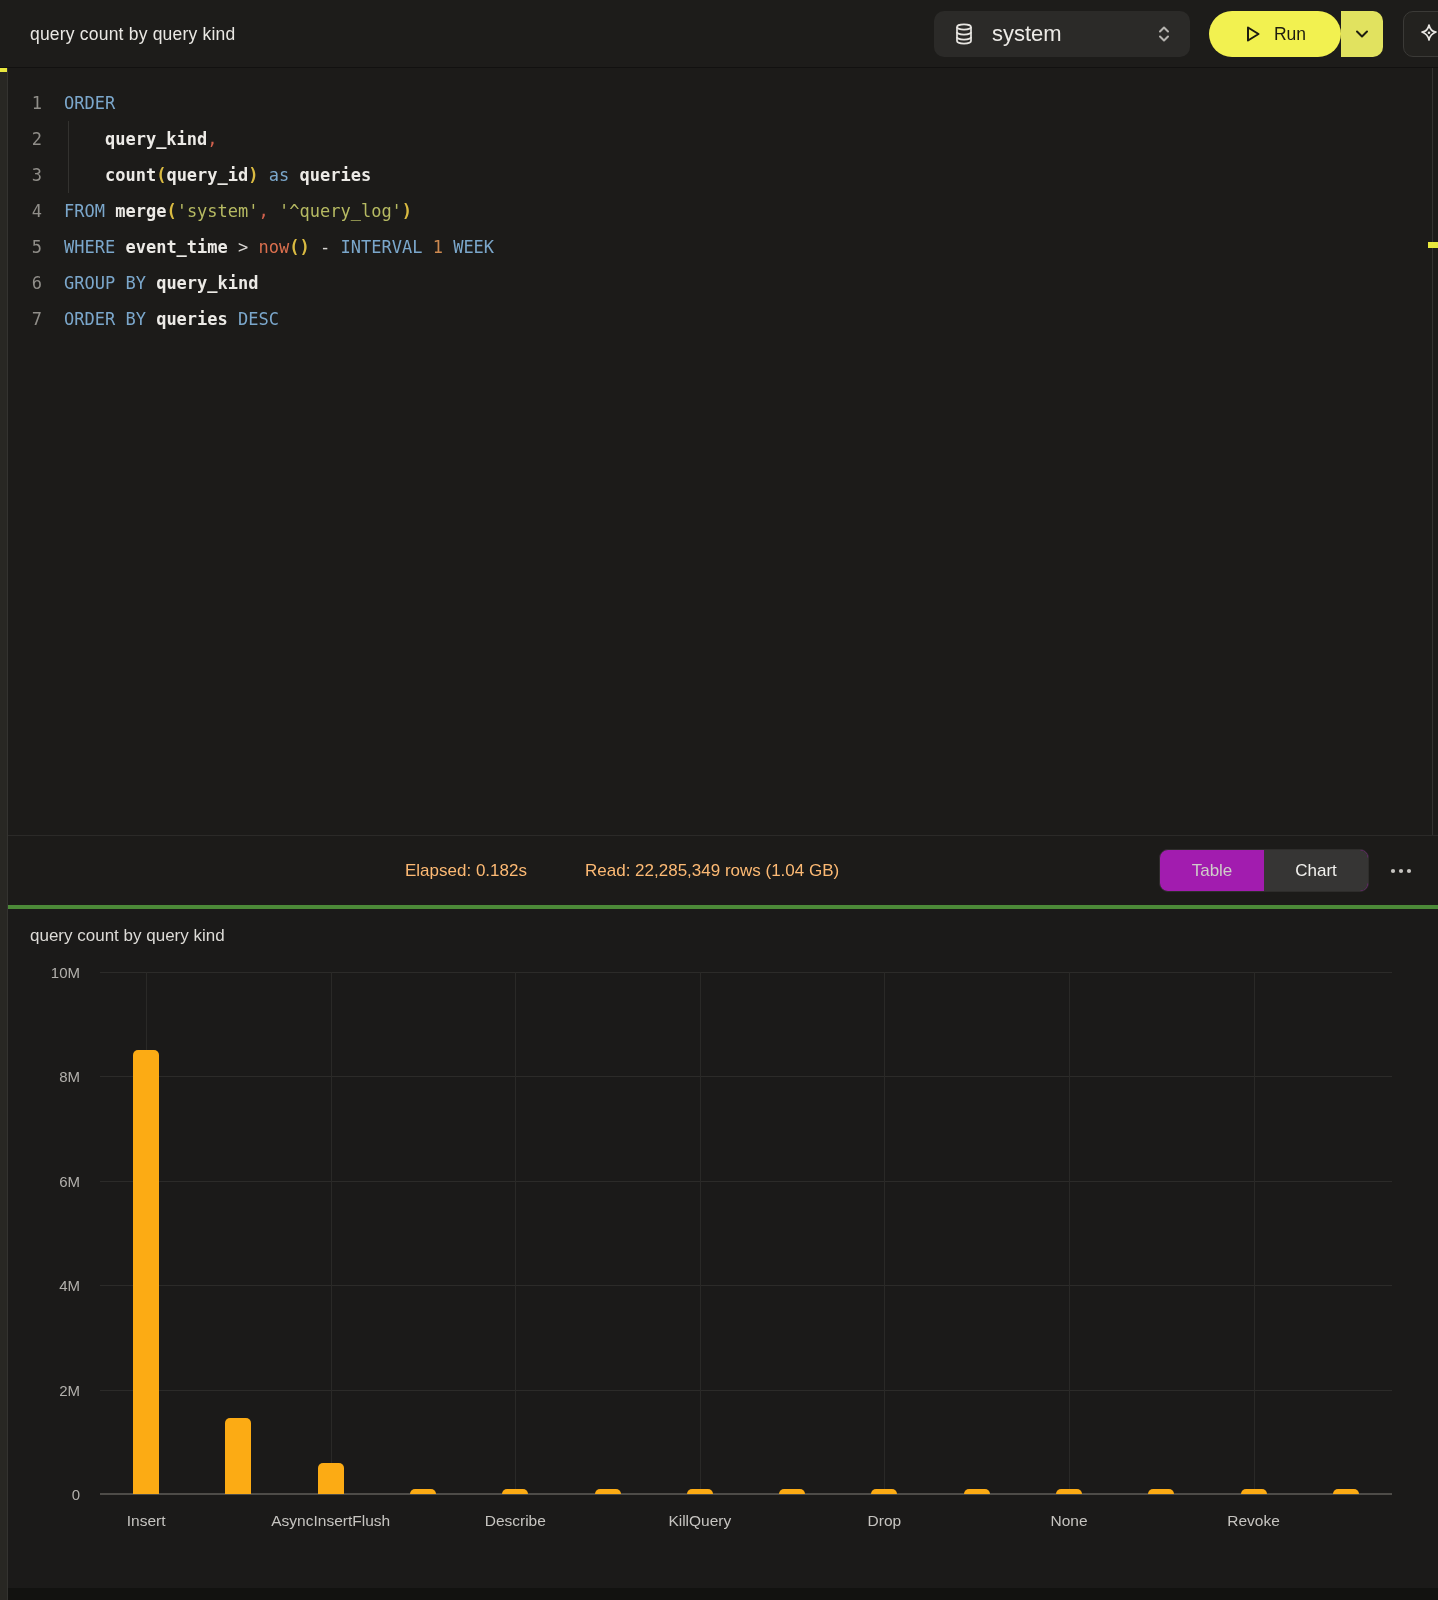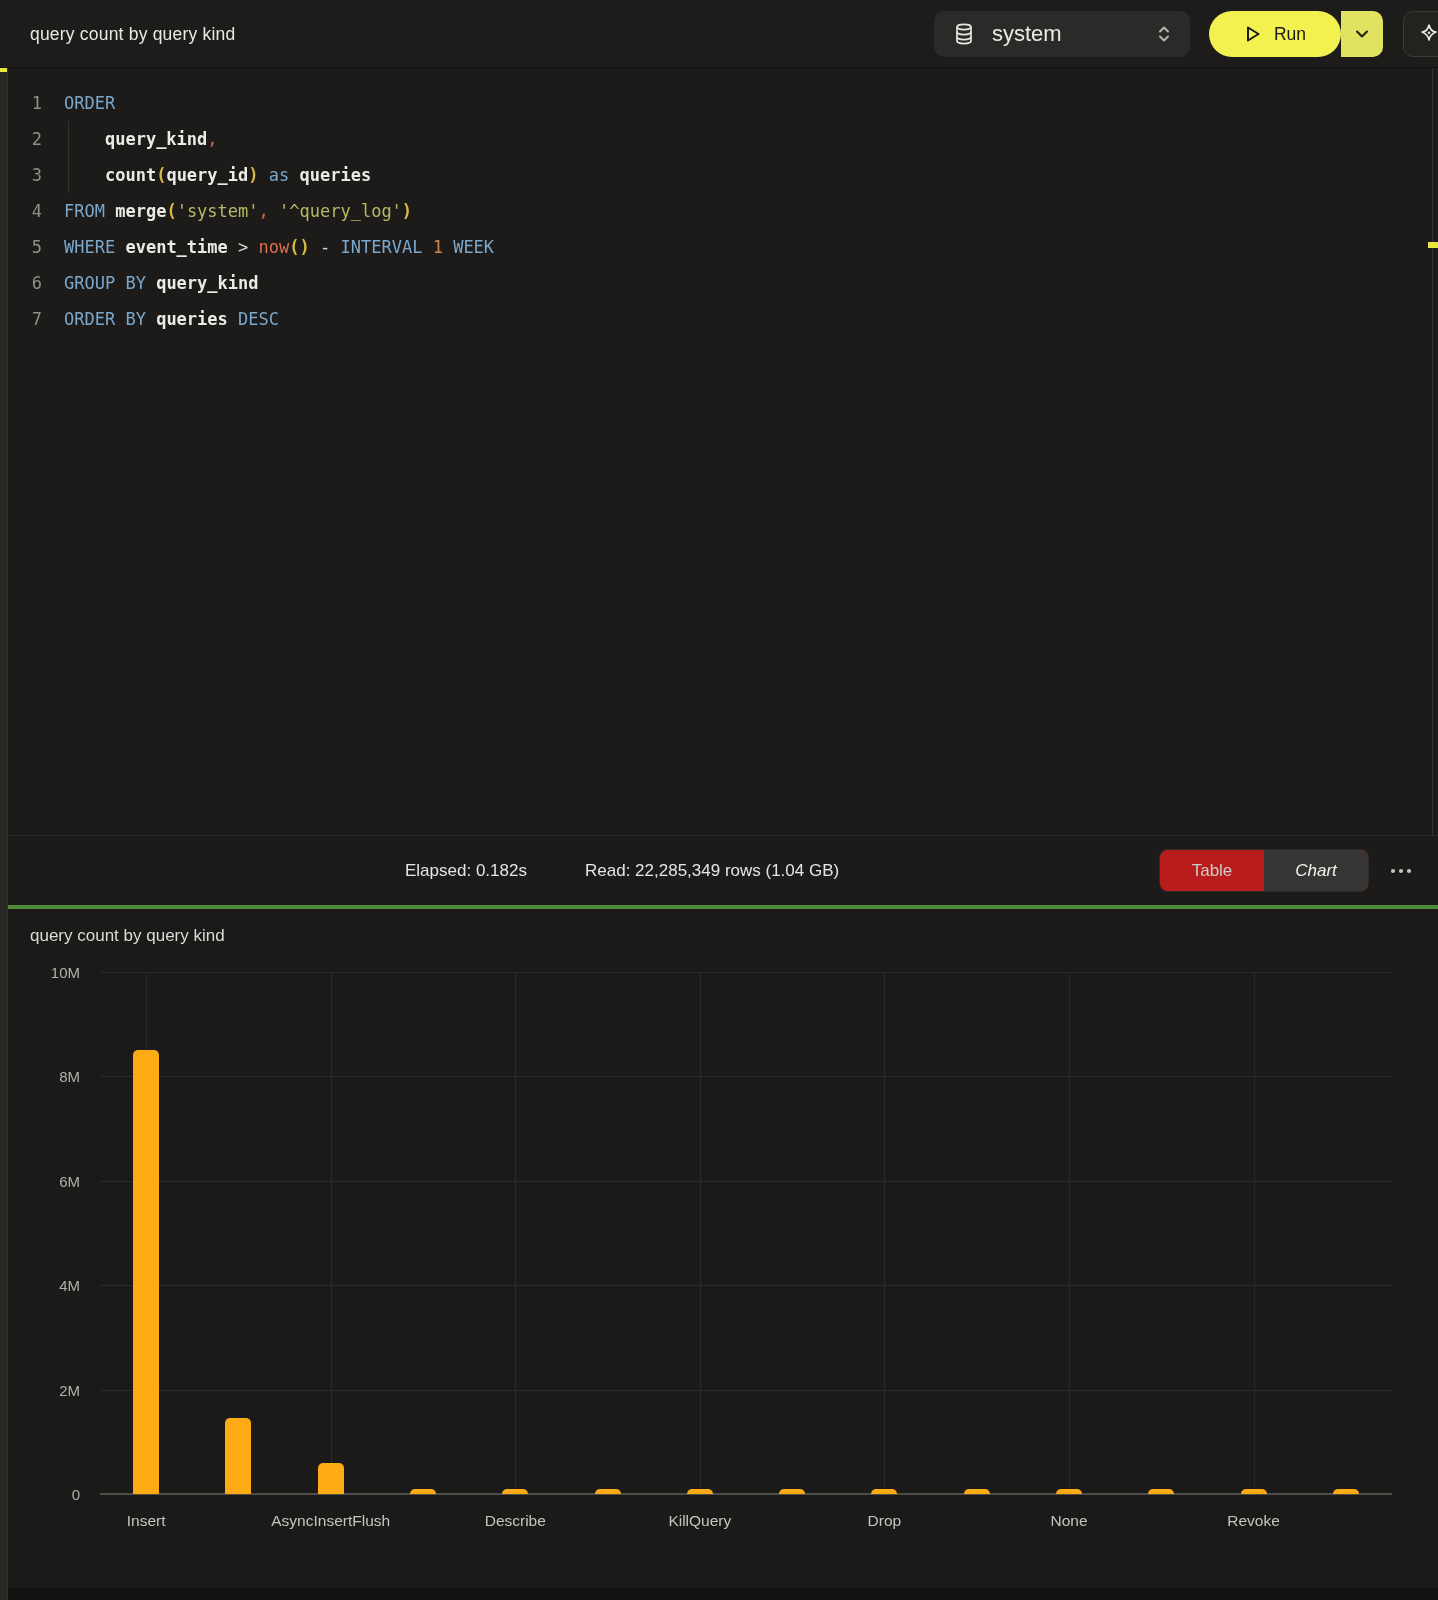--- a/index.html
+++ b/index.html
@@ -55,28 +55,28 @@
   .tk-op { color:#d8d6d2; }
   
   .results-toolbar { position:absolute; left:0; top:835px; width:1438px; height:70px;
     background:#1c1b19; border-top:1px solid #2b2a28; z-index:3; }
   .search-box { position:absolute; left:20px; top:12px; width:352px; height:44px;
     background:#2b2a28; border-radius:9px; display:flex; align-items:center; padding:0 14px; }
   .search-box input { background:transparent; border:none; outline:none; margin-left:12px;
     font-size:17px; color:#d8d6d2; width:280px; font-family:"Liberation Sans", sans-serif; }
   .search-box input::placeholder { color:#8b8985; }
   .stat { position:absolute; top:0; height:70px; display:flex; align-items:center;
-    font-size:17px; color:#e5e5e5; }
+    font-size:17px; color:#fdba74; }
   .stat.elapsed { left:405px; }
   .stat.read { left:585px; }
   .view-toggle { position:absolute; left:1159px; top:13px; width:210px; height:43px;
-    background:#b91c1c; border:1px solid #2e2d2b; border-radius:9px; display:flex; overflow:hidden; }
+    background:#a21caf; border:1px solid #2e2d2b; border-radius:9px; display:flex; overflow:hidden; }
   .view-toggle button { flex:1; border:none; background:transparent; font-size:17px;
     color:#cfcdc9; cursor:pointer; font-family:"Liberation Sans", sans-serif; }
-  .view-toggle button.selected { background:#363534; color:#f2f1ee; border-radius:0 8px 8px 0;font-style:italic; }
+  .view-toggle button.selected { background:#363534; color:#f2f1ee; border-radius:0 8px 8px 0; }
   .more-btn { position:absolute; left:1381px; top:13px; width:40px; height:43px;
     display:flex; align-items:center; justify-content:center; background:transparent; border:none; cursor:pointer; }
   
   .green-divider { position:absolute; left:0; top:905px; width:1438px; height:4px;
     background:#4c8a38; z-index:4; }
   
   .chart-panel { position:absolute; left:0; top:909px; width:1438px; height:679px; background:#1b1a19; }
   .chart-title { position:absolute; left:30px; top:17px; font-size:17px; color:#dddbd7; }
   .plot { position:absolute; left:100px; top:63px; width:1292px; height:522px; }
   .hgrid { position:absolute; left:0; width:100%; height:1px; background:#2c2b29; }

